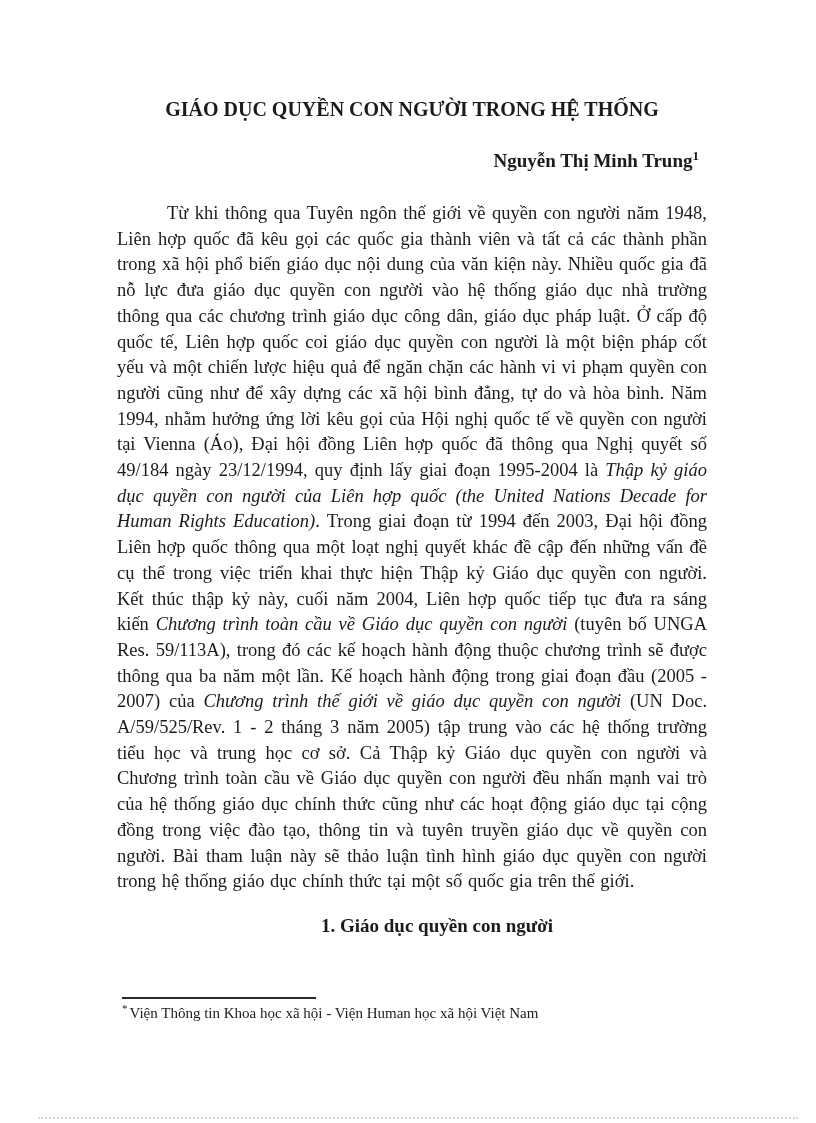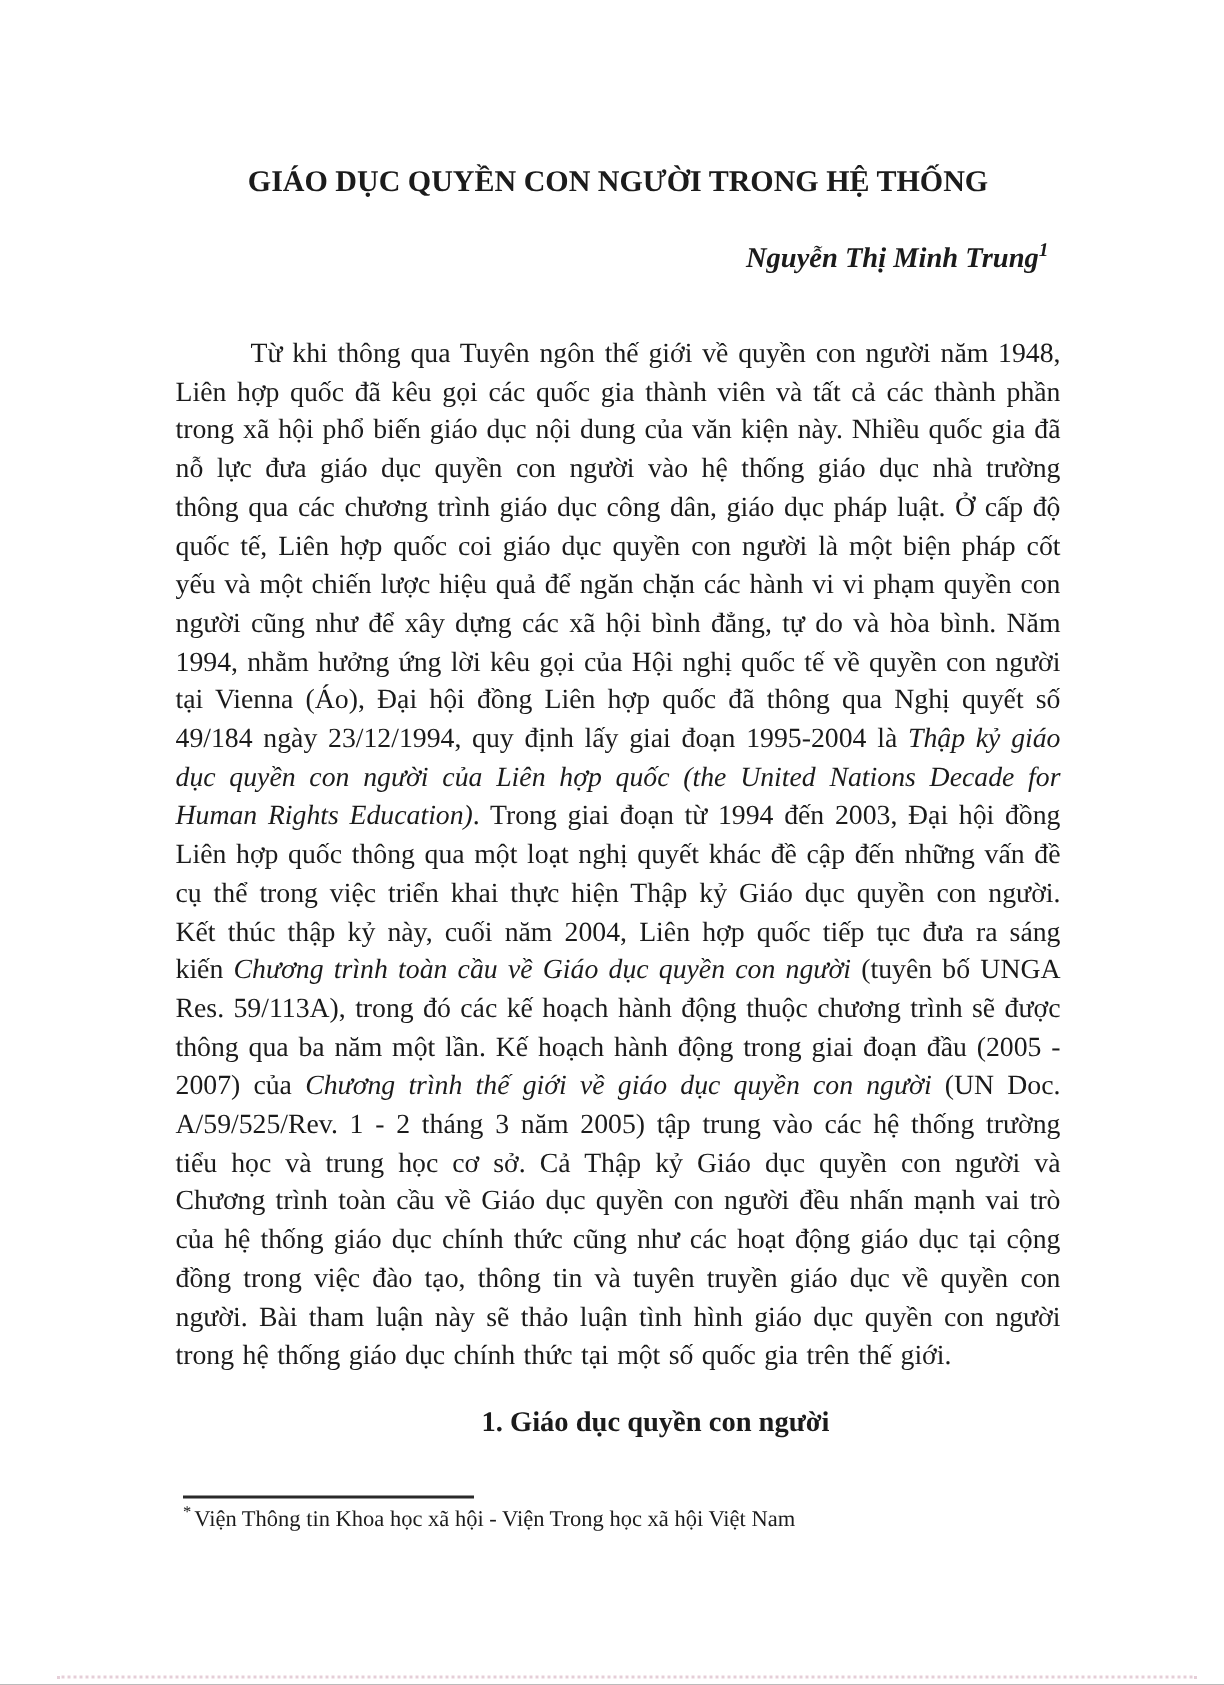--- a/index.html
+++ b/index.html
@@ -17,44 +17,43 @@
     color: #1b1b1b;
     overflow: hidden;
   }
   .content-column {
     position: absolute;
     left: 117px;
     top: 0;
     width: 590px;
   }
   .doc-title {
-    margin: 16px;
+    margin: 4px;
     padding-top: 88px;
     text-align: center;
     font-size: 20px;
     font-weight: bold;
     line-height: 34px;
     letter-spacing: 0px;
   }
   .doc-title .title-line { display: block; }
   .author-line {
     margin-top: 22px;
     text-align: right;
     font-size: 19px;
     font-weight: bold;
-    font-style: italic;
     line-height: 26px;
     padding-right: 8px;
   }
   .author-line sup {
     font-size: 13px;
     line-height: 0;
   }
   .body-paragraph {
-    margin-top: 38px;
+    margin-top: 27px;
     font-size: 18.5px;
     line-height: 25.7px;
     text-align: justify;
     text-indent: 50px;
     word-spacing: 1px;
   }
   .body-paragraph .italic { font-style: italic; }
   .section-heading {
     margin: 0;
     margin-top: 7px;
@@ -111,18 +110,18 @@
 
     <p class="body-paragraph"><span>Từ khi thông qua Tuyên ngôn thế giới về quyền con người năm 1948, Liên hợp quốc đã kêu gọi các quốc gia thành viên và tất cả các thành phần trong xã hội phổ biến giáo dục nội dung của văn kiện này. Nhiều quốc gia đã nỗ lực đưa giáo dục quyền con người vào hệ thống giáo dục nhà trường thông qua các chương trình giáo dục công dân, giáo dục pháp luật. Ở cấp độ quốc tế, Liên hợp quốc coi giáo dục quyền con người là một biện pháp cốt yếu và một chiến lược hiệu quả để ngăn chặn các hành vi vi phạm quyền con người cũng như để xây dựng các xã hội bình đẳng, tự do và hòa bình. Năm 1994, nhằm hưởng ứng lời kêu gọi của Hội nghị quốc tế về quyền con người tại Vienna (Áo), Đại hội đồng Liên hợp quốc đã thông qua Nghị quyết số 49/184 ngày 23/12/1994, quy định lấy giai đoạn 1995-2004 là </span><span class="italic">Thập kỷ giáo dục quyền con người của Liên hợp quốc (the United Nations Decade for Human Rights Education)</span><span>. Trong giai đoạn từ 1994 đến 2003, Đại hội đồng Liên hợp quốc thông qua một loạt nghị quyết khác đề cập đến những vấn đề cụ thể trong việc triển khai thực hiện Thập kỷ Giáo dục quyền con người. Kết thúc thập kỷ này, cuối năm 2004, Liên hợp quốc tiếp tục đưa ra sáng kiến </span><span class="italic">Chương trình toàn cầu về Giáo dục quyền con người</span><span> (tuyên bố UNGA Res. 59/113A), trong đó các kế hoạch hành động thuộc chương trình sẽ được thông qua ba năm một lần. Kế hoạch hành động trong giai đoạn đầu (2005 - 2007) của </span><span class="italic">Chương trình thế giới về giáo dục quyền con người</span><span> (UN Doc. A/59/525/Rev. 1 - 2 tháng 3 năm 2005) tập trung vào các hệ thống trường tiểu học và trung học cơ sở. Cả Thập kỷ Giáo dục quyền con người và Chương trình toàn cầu về Giáo dục quyền con người đều nhấn mạnh vai trò của hệ thống giáo dục chính thức cũng như các hoạt động giáo dục tại cộng đồng trong việc đào tạo, thông tin và tuyên truyền giáo dục về quyền con người. Bài tham luận này sẽ thảo luận tình hình giáo dục quyền con người trong hệ thống giáo dục chính thức tại một số quốc gia trên thế giới.</span></p>
 
     <h2 class="section-heading">1. Giáo dục quyền con người</h2>
 
   </div>
 
   <div class="footnote-separator"></div>
 
   <div class="footnote">
-    <sup>*</sup><span>Viện Thông tin Khoa học xã hội - Viện Trong học xã hội Việt Nam</span>
+    <sup>*</sup><span>Viện Thông tin Khoa học xã hội - Viện Human học xã hội Việt Nam</span>
   </div>
 
   <div class="bottom-dotted-line"></div>
 
 </div>
 
 </body></html>

